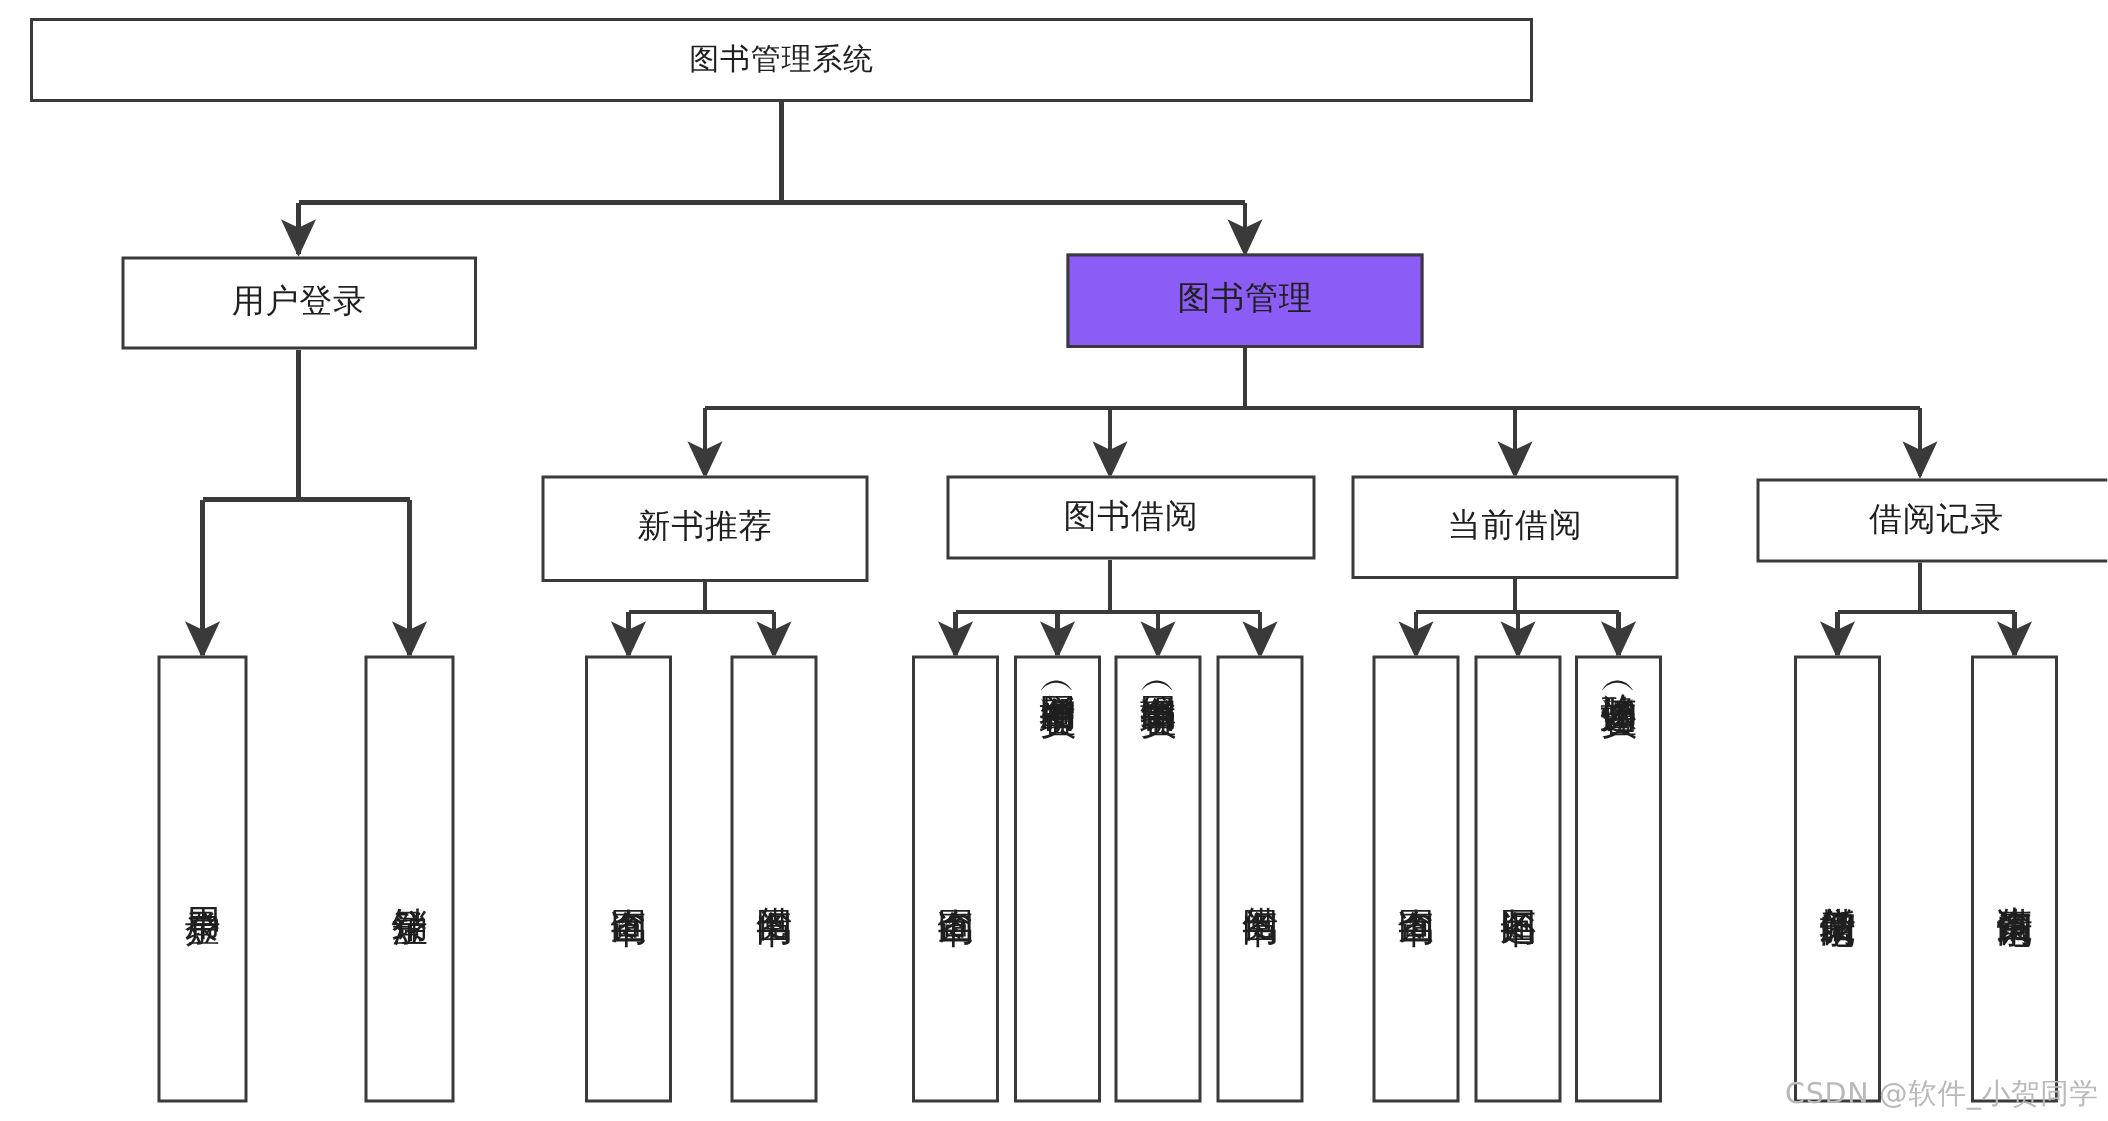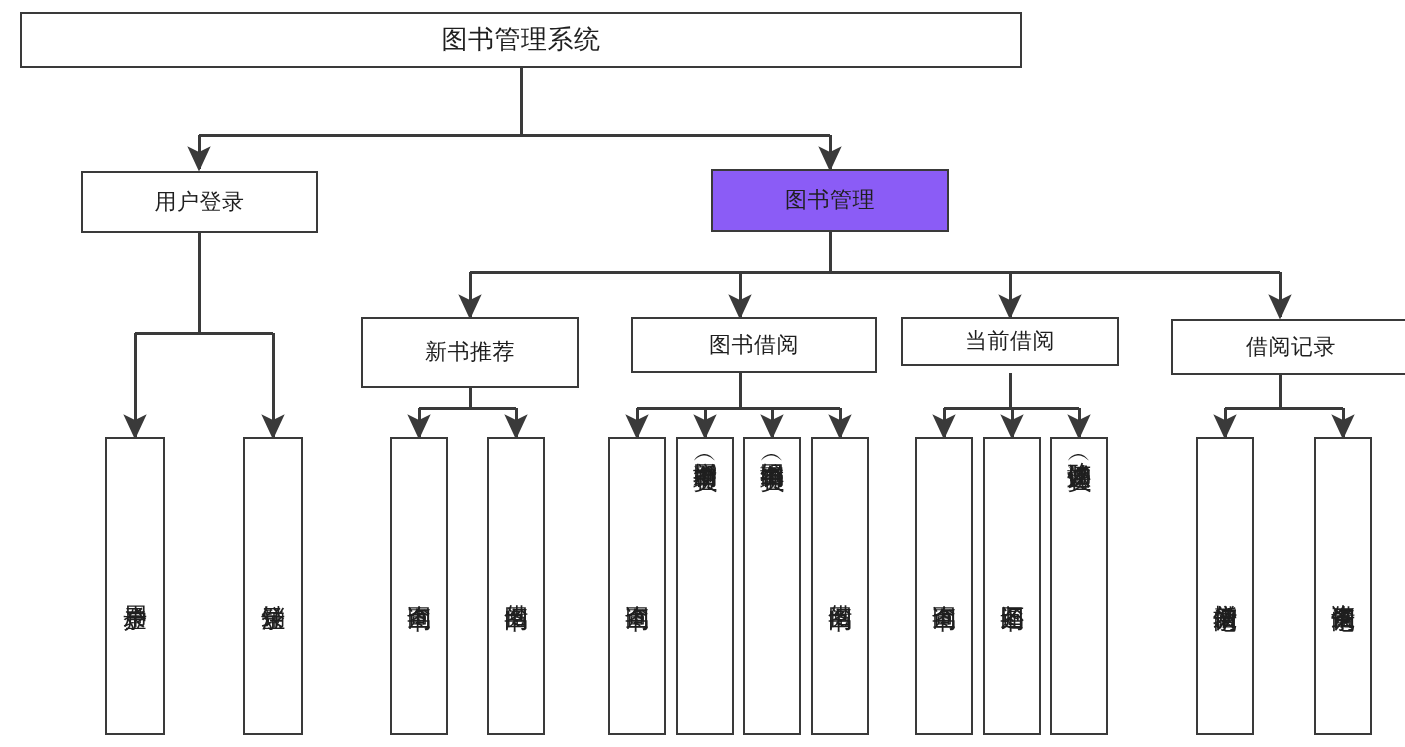--- a/index.html
+++ b/index.html
@@ -39,21 +39,21 @@
     display: block;
     text-align: center;
     line-height: 1.28;
   }
   .node.horizontal .label {
     font-size: 22px;
     letter-spacing: 0.5px;
     white-space: nowrap;
   }
   .node.root .label {
-    font-size: 26px;
+    font-size: 20px;
   }
   .node.vertical {
     align-items: flex-start;
     padding-top: 4px;
   }
   .node.vertical .label {
     writing-mode: vertical-rl;
     text-orientation: upright;
     font-size: 24px;
     line-height: 1.18;
@@ -130,21 +130,21 @@
       </div>
       <div class="node horizontal" style="left: 711px; top: 169px; width: 238px; height: 63px; border-color: rgb(58, 58, 58); background: #8b5cf6; color: rgb(31, 31, 31);">
         <span class="label">图书管理</span>
       </div>
       <div class="node horizontal" style="left: 361px; top: 317px; width: 218px; height: 71px; border-color: rgb(58, 58, 58); background: rgb(255, 255, 255); color: rgb(31, 31, 31);">
         <span class="label">新书推荐</span>
       </div>
       <div class="node horizontal" style="left: 631px; top: 317px; width: 246px; height: 56px; border-color: rgb(58, 58, 58); background: rgb(255, 255, 255); color: rgb(31, 31, 31);">
         <span class="label">图书借阅</span>
       </div>
-      <div class="node horizontal" style="left: 901px; top: 317px; width: 218px; height: 49px; border-color: rgb(58, 58, 58); background: rgb(255, 255, 255); color: rgb(31, 31, 31);">
+      <div class="node horizontal" style="left: 901px; top: 317px; width: 218px; height: 69px; border-color: rgb(58, 58, 58); background: rgb(255, 255, 255); color: rgb(31, 31, 31);">
         <span class="label">当前借阅</span>
       </div>
       <div class="node horizontal" style="left: 1171px; top: 319px; width: 240px; height: 56px; border-color: rgb(58, 58, 58); background: rgb(255, 255, 255); color: rgb(31, 31, 31);">
         <span class="label">借阅记录</span>
       </div>
       <div class="node vertical mid" style="left: 105px; top: 437px; width: 60px; height: 298px; border-color: rgb(58, 58, 58); background: rgb(255, 255, 255); color: rgb(31, 31, 31);">
         <span class="label">用户登录</span>
       </div>
       <div class="node vertical mid" style="left: 243px; top: 437px; width: 60px; height: 298px; border-color: rgb(58, 58, 58); background: rgb(255, 255, 255); color: rgb(31, 31, 31);">
         <span class="label">注销登录</span>
@@ -177,14 +177,15 @@
         <span class="label">确认归还（管理员）</span>
       </div>
       <div class="node vertical mid" style="left: 1196px; top: 437px; width: 58px; height: 298px; border-color: rgb(58, 58, 58); background: rgb(255, 255, 255); color: rgb(31, 31, 31);">
         <span class="label">新增借阅记录</span>
       </div>
       <div class="node vertical mid" style="left: 1314px; top: 437px; width: 58px; height: 298px; border-color: rgb(58, 58, 58); background: rgb(255, 255, 255); color: rgb(31, 31, 31);">
         <span class="label">查询借阅记录</span>
       </div>
     </div>
 
+  <div class="watermark" style="left: 1190px; top: 716px; color: rgb(185, 185, 185);">CSDN @软件_小贺同学</div>
 
 </div>
 
 </body></html>

